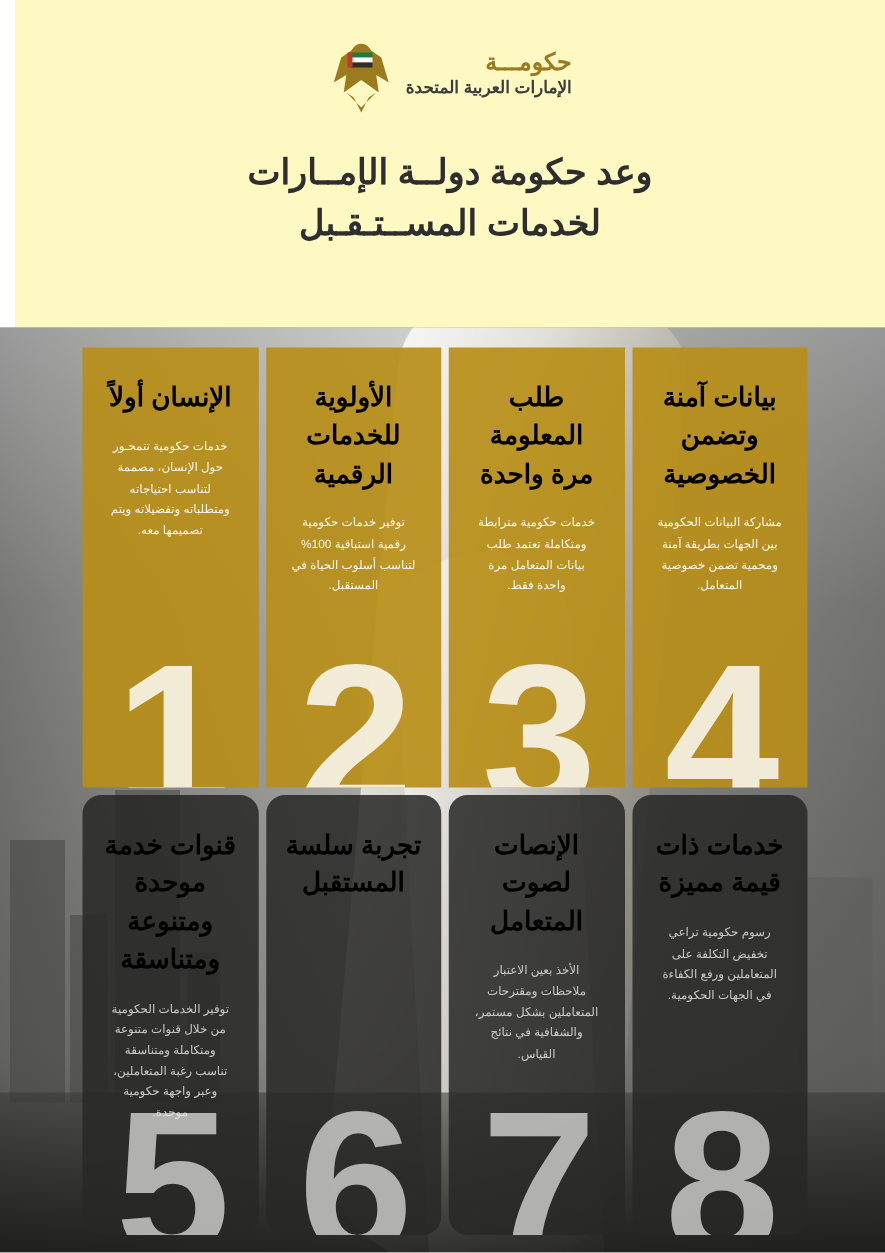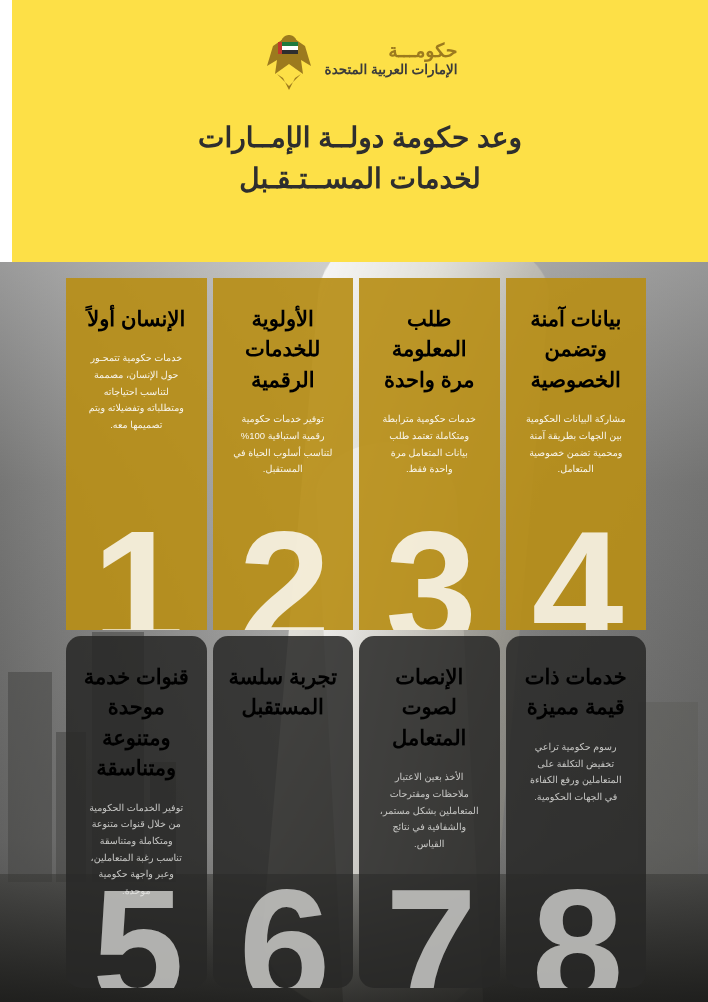--- a/index.html
+++ b/index.html
@@ -13,21 +13,21 @@
     position: relative;
     width: 708px; height: 1002px;
     background: #ffffff;
   }
 
   
   .header {
     position: absolute;
     top: 0; left: 12px; right: 0;
     height: 262px;
-    background: #fde047;
+    background: #fef9c3;
     text-align: center;
   }
   .emblem-row {
     display: flex;
     flex-direction: row;
     align-items: center;
     justify-content: center;
     gap: 10px;
     padding-top: 26px;
   }

